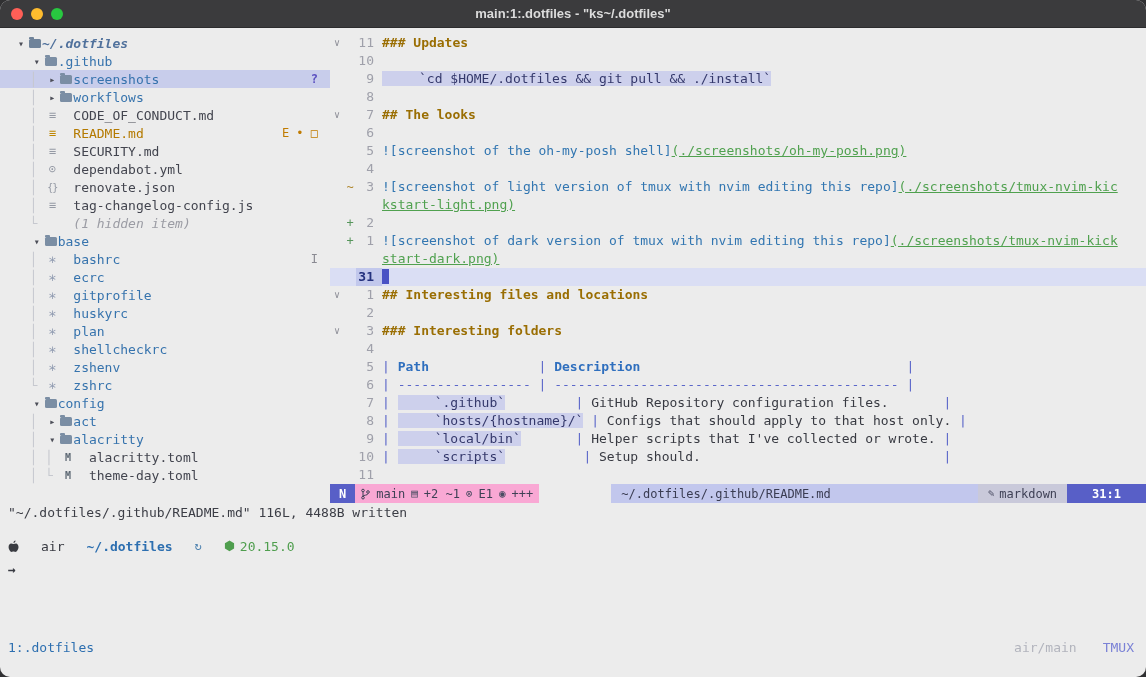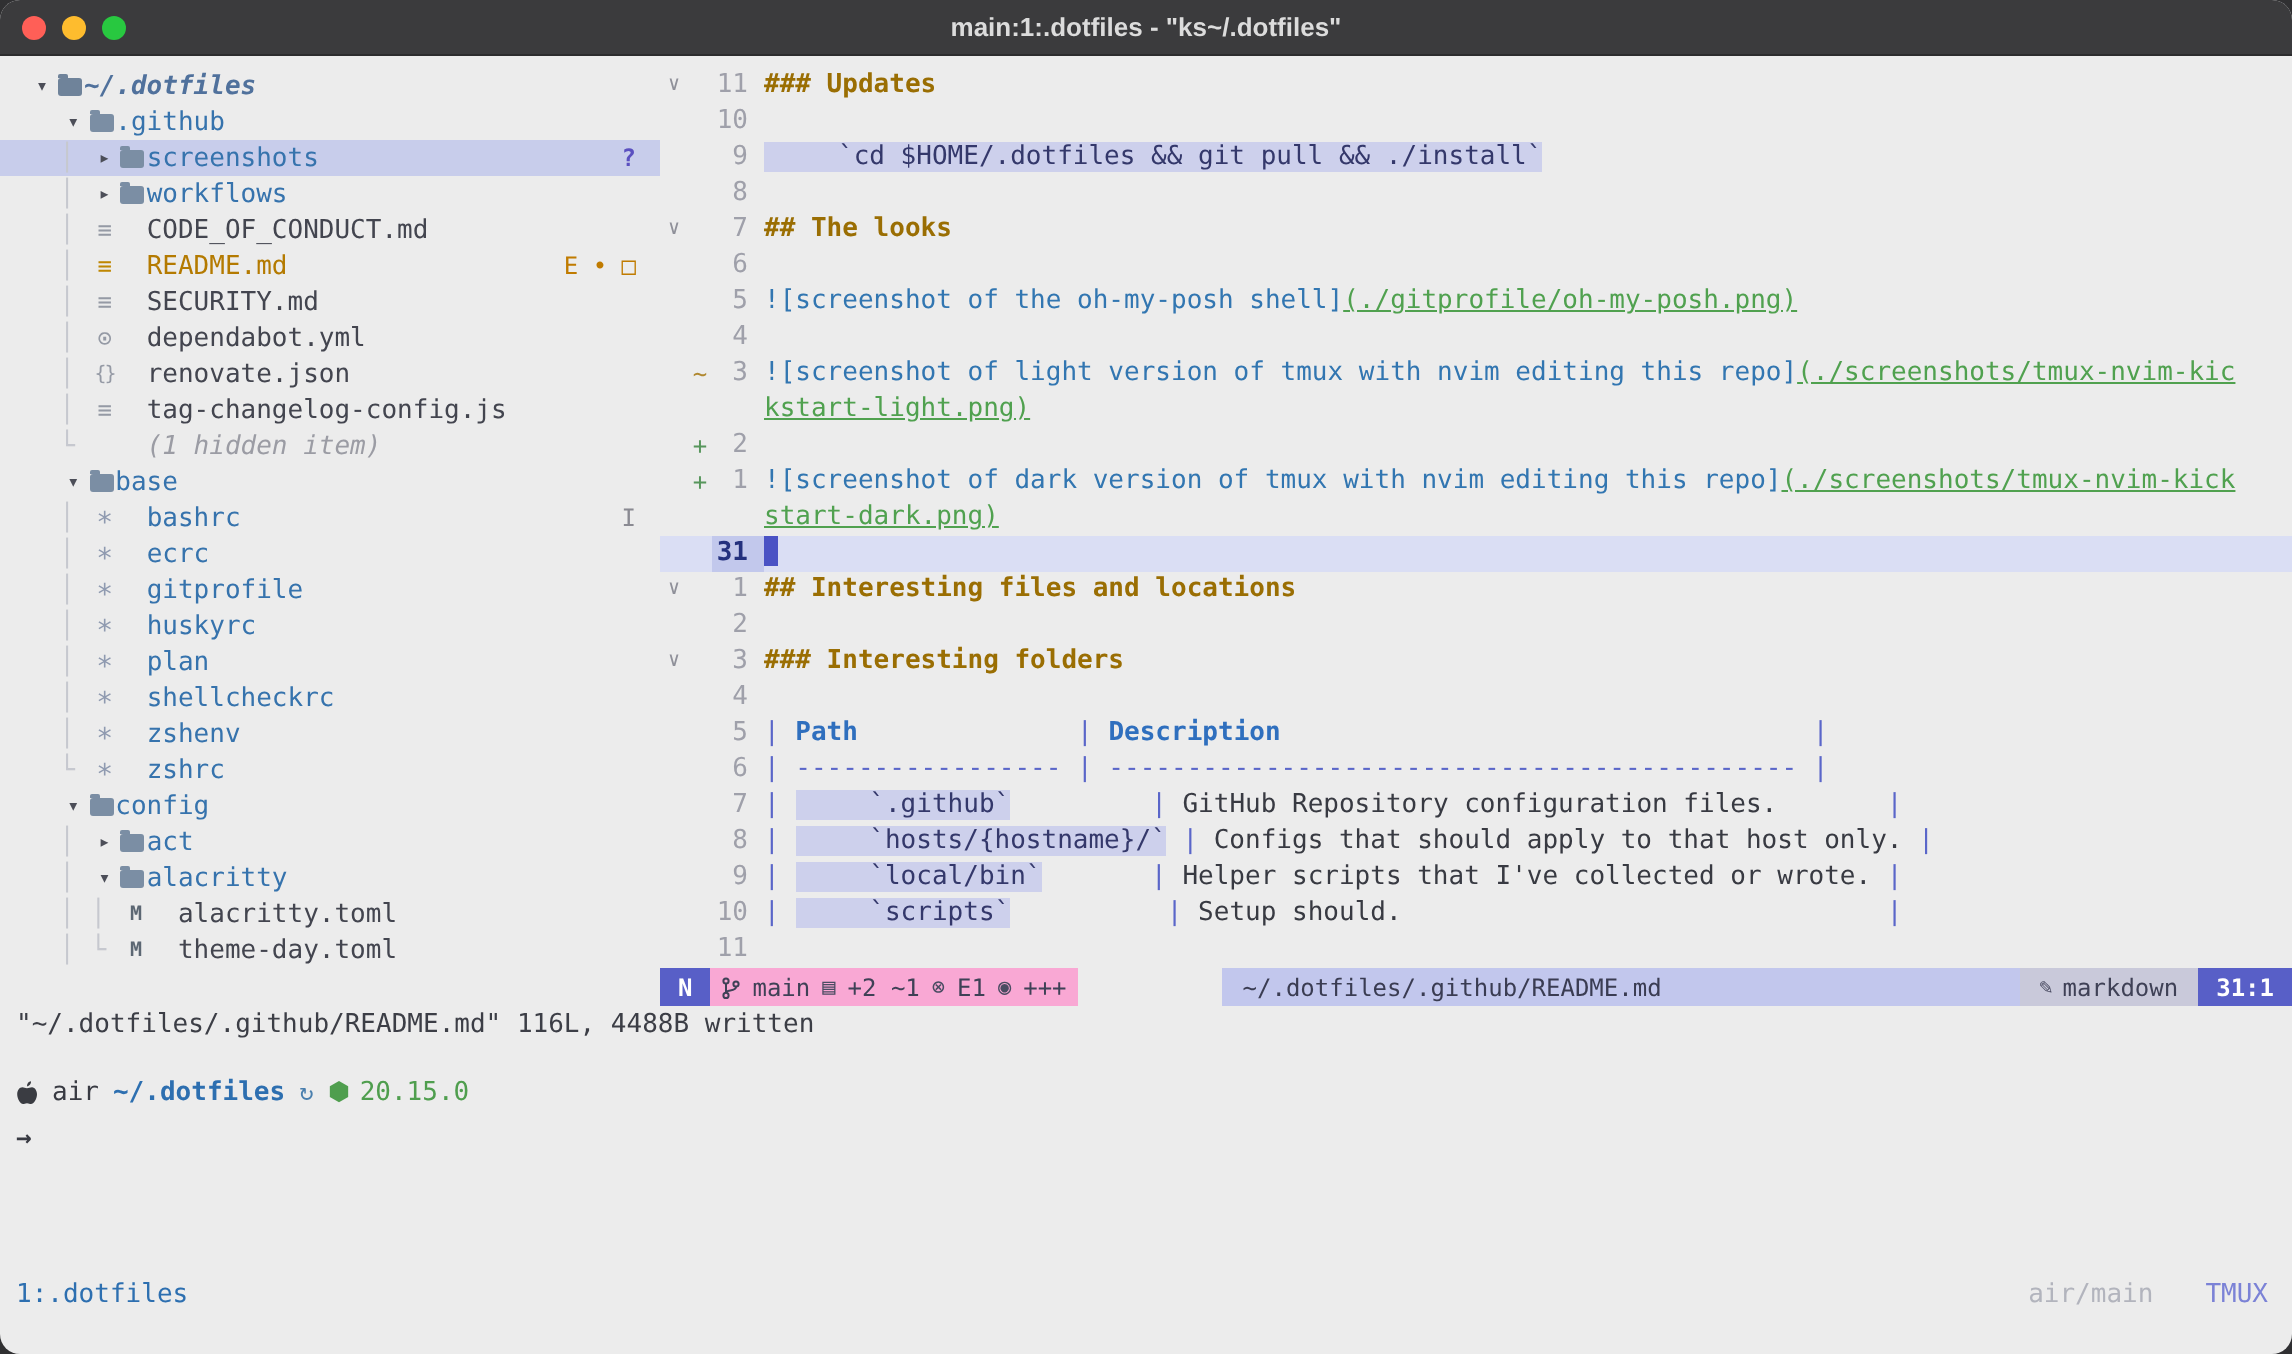--- a/index.html
+++ b/index.html
@@ -73,25 +73,25 @@
   .cursorblock { display:inline-block; width:7px; height:15px; background:#4a52c4; vertical-align:-3px; }
   
   .estatus { height:19px; display:flex; align-items:stretch; font-size:12px; flex:none; }
   .estatus > span { display:inline-flex; align-items:center; }
   .st-mode { background:#585fc7; color:#fff; font-weight:bold; padding:0 9px; }
   .st-left { background:#f9a8d4; color:#3f4156; padding:0 6px; gap:6px; }
   .st-ico { font-size:11px; color:#4a4c62; }
   .st-gap { width:72px; }
   .st-path { background:#c2c7ed; color:#3a3c52; padding:0 10px; flex:1; min-width:0; }
   .st-ft { background:#c9c9da; color:#3f4156; padding:0 10px; gap:5px; }
-  .st-pos { background:#585fc7; color:#fff; font-weight:bold; padding:0 9px; }
+  .st-pos { background:#585fc7; color:#fff; font-weight:bold; padding:0 25px; }
   
   .msgline { height:19px; display:flex; align-items:center; padding-left:8px; font-size:13px; color:#3c3e46; }
   .shellarea { flex:1; padding:14px 8px 0 8px; }
-  .promptline { display:flex; align-items:center; gap:7px; font-size:13px; height:20px; }
+  .promptline { display:flex; align-items:center; gap:22px; font-size:13px; height:20px; }
   .p-host { color:#383a42; }
   .p-path { color:#2d6fb0; font-weight:bold; }
   .p-sync { color:#4a7fae; font-size:12px; }
   .p-node { color:#4f9e4e; display:inline-flex; align-items:center; gap:5px; }
   .promptline2 { margin-top:3px; font-size:13px; font-weight:bold; color:#383a42; height:20px; display:flex; align-items:center; }
   .tmuxbar { height:36px; display:flex; align-items:flex-start; padding:0 12px 8px 8px; font-size:13px;margin-top:32px; }
   .tm-window { color:#2d6fb0; }
   .tm-right { margin-left:auto; display:flex; gap:26px; }
   .tm-session { color:#b2b4bd; }
   .tm-label { color:#7b82d6; }
@@ -370,21 +370,21 @@
             <div class="erow">
               <span class="fold"></span>
               <span class="gsign "></span>
               <span class="lnum">6</span>
               <span class="etext"></span>
             </div>
             <div class="erow">
               <span class="fold"></span>
               <span class="gsign "></span>
               <span class="lnum">5</span>
-              <span class="etext"><span class="sg-l">![screenshot of the oh-my-posh shell]</span><span class="sg-u">(./gitprofile/oh-my-posh.png)</span></span>
+              <span class="etext"><span class="sg-l">![screenshot of the oh-my-posh shell]</span><span class="sg-u">(./screenshots/oh-my-posh.png)</span></span>
             </div>
             <div class="erow">
               <span class="fold"></span>
               <span class="gsign "></span>
               <span class="lnum">4</span>
               <span class="etext"></span>
             </div>
             <div class="erow">
               <span class="fold"></span>
               <span class="gsign chg">~</span>

